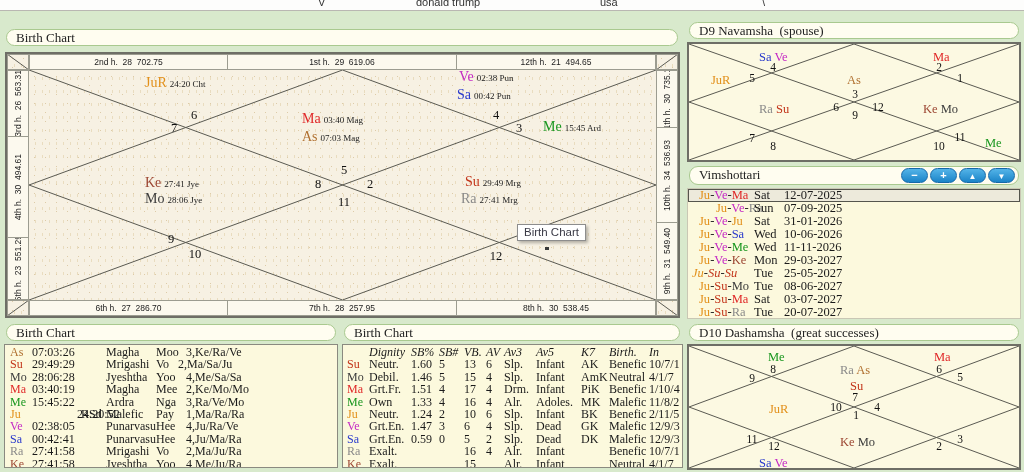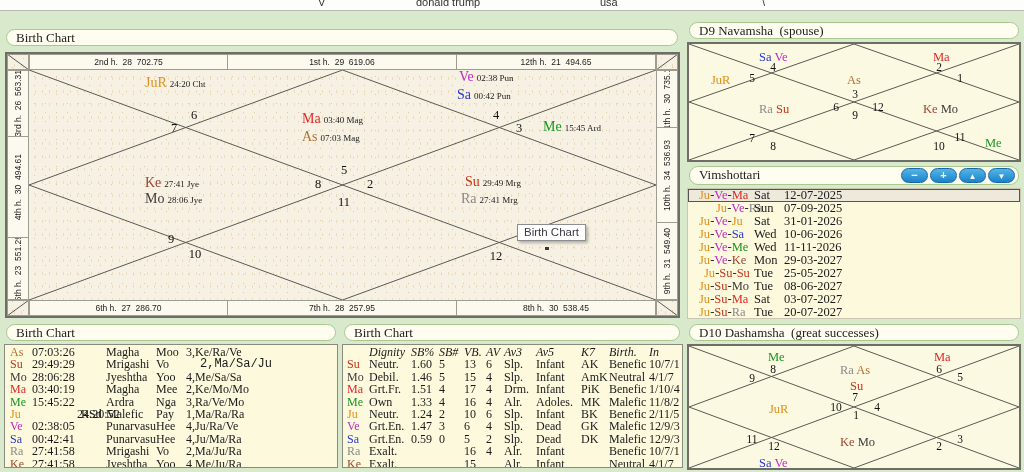--- a/index.html
+++ b/index.html
@@ -178,21 +178,21 @@
         <span style="left: 11px;"><span style="position: static; color: rgb(226, 144, 26);">Ju</span><span style="position: static; color: rgb(34, 34, 34);">-</span><span style="position: static; color: rgb(196, 40, 196);">Ve</span><span style="position: static; color: rgb(34, 34, 34);">-</span><span style="position: static; color: rgb(24, 150, 30);">Me</span></span>
         <span style="left: 66px;">Wed</span>
         <span style="left: 96px;">11-11-2026</span>
       </div>
       <div class="vrow">
         <span style="left: 11px;"><span style="position: static; color: rgb(226, 144, 26);">Ju</span><span style="position: static; color: rgb(34, 34, 34);">-</span><span style="position: static; color: rgb(196, 40, 196);">Ve</span><span style="position: static; color: rgb(34, 34, 34);">-</span><span style="position: static; color: rgb(156, 70, 50);">Ke</span></span>
         <span style="left: 66px;">Mon</span>
         <span style="left: 96px;">29-03-2027</span>
       </div>
       <div class="vrow">
-        <span style="left: 16px;"><span style="position: static; color: rgb(226, 144, 26);">Ju</span><span style="position: static; color: rgb(34, 34, 34);">-</span><span style="position: static; color: rgb(194, 51, 24);">Su</span><span style="position: static; color: rgb(34, 34, 34);">-</span><span style="position: static; color: rgb(194, 51, 24);">Su</span></span>
+        <span style="left: 4px; font-style: italic;"><span style="position: static; color: rgb(226, 144, 26);">Ju</span><span style="position: static; color: rgb(34, 34, 34);">-</span><span style="position: static; color: rgb(194, 51, 24);">Su</span><span style="position: static; color: rgb(34, 34, 34);">-</span><span style="position: static; color: rgb(194, 51, 24);">Su</span></span>
         <span style="left: 66px;">Tue</span>
         <span style="left: 96px;">25-05-2027</span>
       </div>
       <div class="vrow">
         <span style="left: 11px;"><span style="position: static; color: rgb(226, 144, 26);">Ju</span><span style="position: static; color: rgb(34, 34, 34);">-</span><span style="position: static; color: rgb(194, 51, 24);">Su</span><span style="position: static; color: rgb(34, 34, 34);">-</span><span style="position: static; color: rgb(60, 60, 60);">Mo</span></span>
         <span style="left: 66px;">Tue</span>
         <span style="left: 96px;">08-06-2027</span>
       </div>
       <div class="vrow">
         <span style="left: 11px;"><span style="position: static; color: rgb(226, 144, 26);">Ju</span><span style="position: static; color: rgb(34, 34, 34);">-</span><span style="position: static; color: rgb(194, 51, 24);">Su</span><span style="position: static; color: rgb(34, 34, 34);">-</span><span style="position: static; color: rgb(224, 40, 40);">Ma</span></span>
@@ -213,21 +213,21 @@
         <span style="left: 27px;">07:03:26</span>
         <span style="left: 101px;">Magha</span>
         <span style="left: 151px;">Moo</span>
         <span style="left: 181px;">3,Ke/Ra/Ve</span>
       </div>
       <div class="trow">
         <span style="left: 5px; color: rgb(194, 51, 24);">Su</span>
         <span style="left: 27px;">29:49:29</span>
         <span style="left: 101px;">Mrigashi</span>
         <span style="left: 151px;">Vo</span>
-        <span style="left: 195px; font-family: Liberation Mono, monospace;">2,Ma/Sa/Ju</span>
+        <span style="left: 173px;">2,Ma/Sa/Ju</span>
       </div>
       <div class="trow">
         <span style="left: 5px; color: rgb(60, 60, 60);">Mo</span>
         <span style="left: 27px;">28:06:28</span>
         <span style="left: 101px;">Jyeshtha</span>
         <span style="left: 151px;">Yoo</span>
         <span style="left: 181px;">4,Me/Sa/Sa</span>
       </div>
       <div class="trow">
         <span style="left: 5px; color: rgb(224, 40, 40);">Ma</span>

